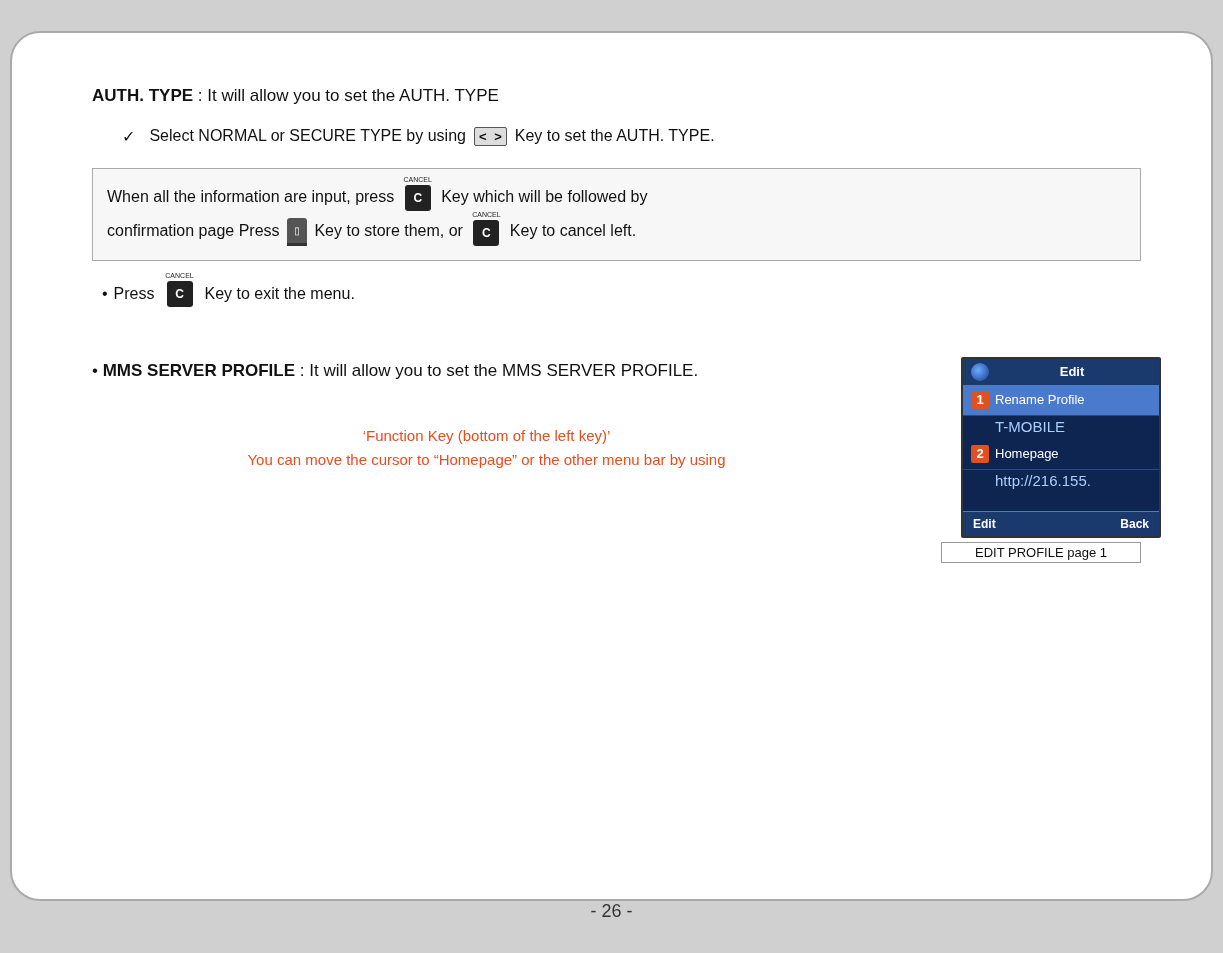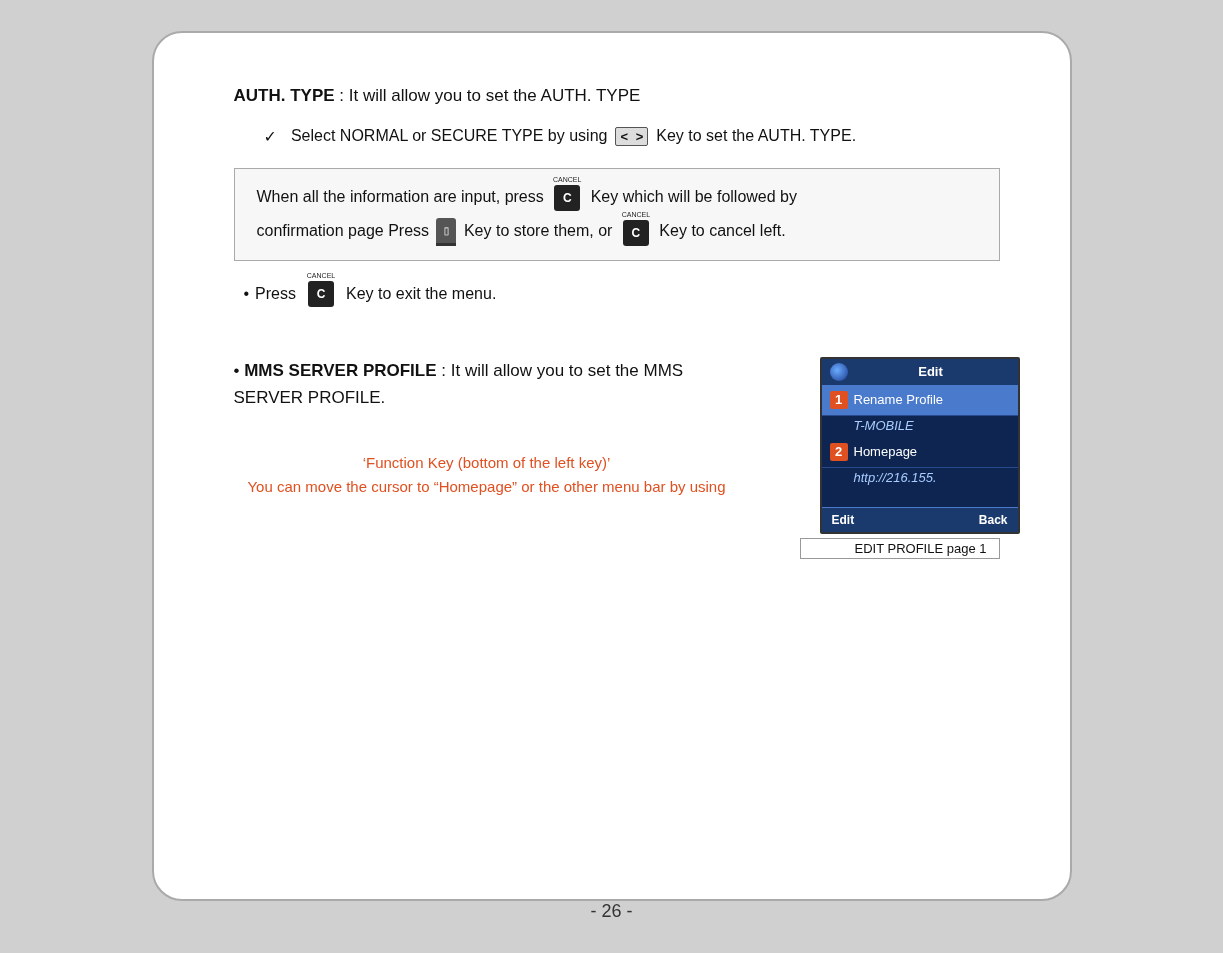--- a/index.html
+++ b/index.html
@@ -9,21 +9,21 @@
       height: 953px;
       background: #d0d0d0;
       display: flex;
       flex-direction: column;
       align-items: center;
       justify-content: center;
       font-family: Arial, sans-serif;
     }
 
     .page-container {
-      width: 920px;
+      width: 1203px;
       height: 870px;
       background: #ffffff;
       border-radius: 30px;
       border: 2px solid #aaaaaa;
       padding: 50px 70px 40px 80px;
       position: relative;
       display: flex;
       flex-direction: column;
     }
 
@@ -78,21 +78,21 @@
 
     .arrow-key {
       font-size: 13px;
       font-weight: bold;
     }
 
     
     .info-box {
       border: 1px solid #aaa;
       background: #f7f7f7;
-      padding: 14px 22px;
+      padding: 14px 14px;
       margin-bottom: 20px;
       font-size: 16px;
       color: #111;
       line-height: 1.7;
     }
 
     
     .c-key {
       display: inline-flex;
       align-items: center;
@@ -246,42 +246,41 @@
     }
 
     .phone-menu-text {
       color: #fff;
       font-size: 13px;
       font-weight: normal;
     }
 
     .phone-menu-subtext {
       color: #aaccff;
-      font-size: 13px;
+      font-size: 15px;
       padding: 2px 8px 4px 32px;
       background: #0d2550;
-      font-style: italic;
     }
 
     .phone-footer-bar {
       background: #1a3a6e;
       display: flex;
       justify-content: space-between;
       padding: 5px 10px;
       border-top: 1px solid #4a7acc;
     }
 
     .phone-footer-text {
       color: #fff;
       font-size: 12px;
       font-weight: bold;
     }
 
     .phone-caption {
-      text-align: right;
+      text-align: center;
       font-size: 13px;
       color: #111;
       margin-top: 4px;
       border: 1px solid #999;
       padding: 2px 12px;
     }
 
     .globe-icon {
       width: 18px;
       height: 18px;

